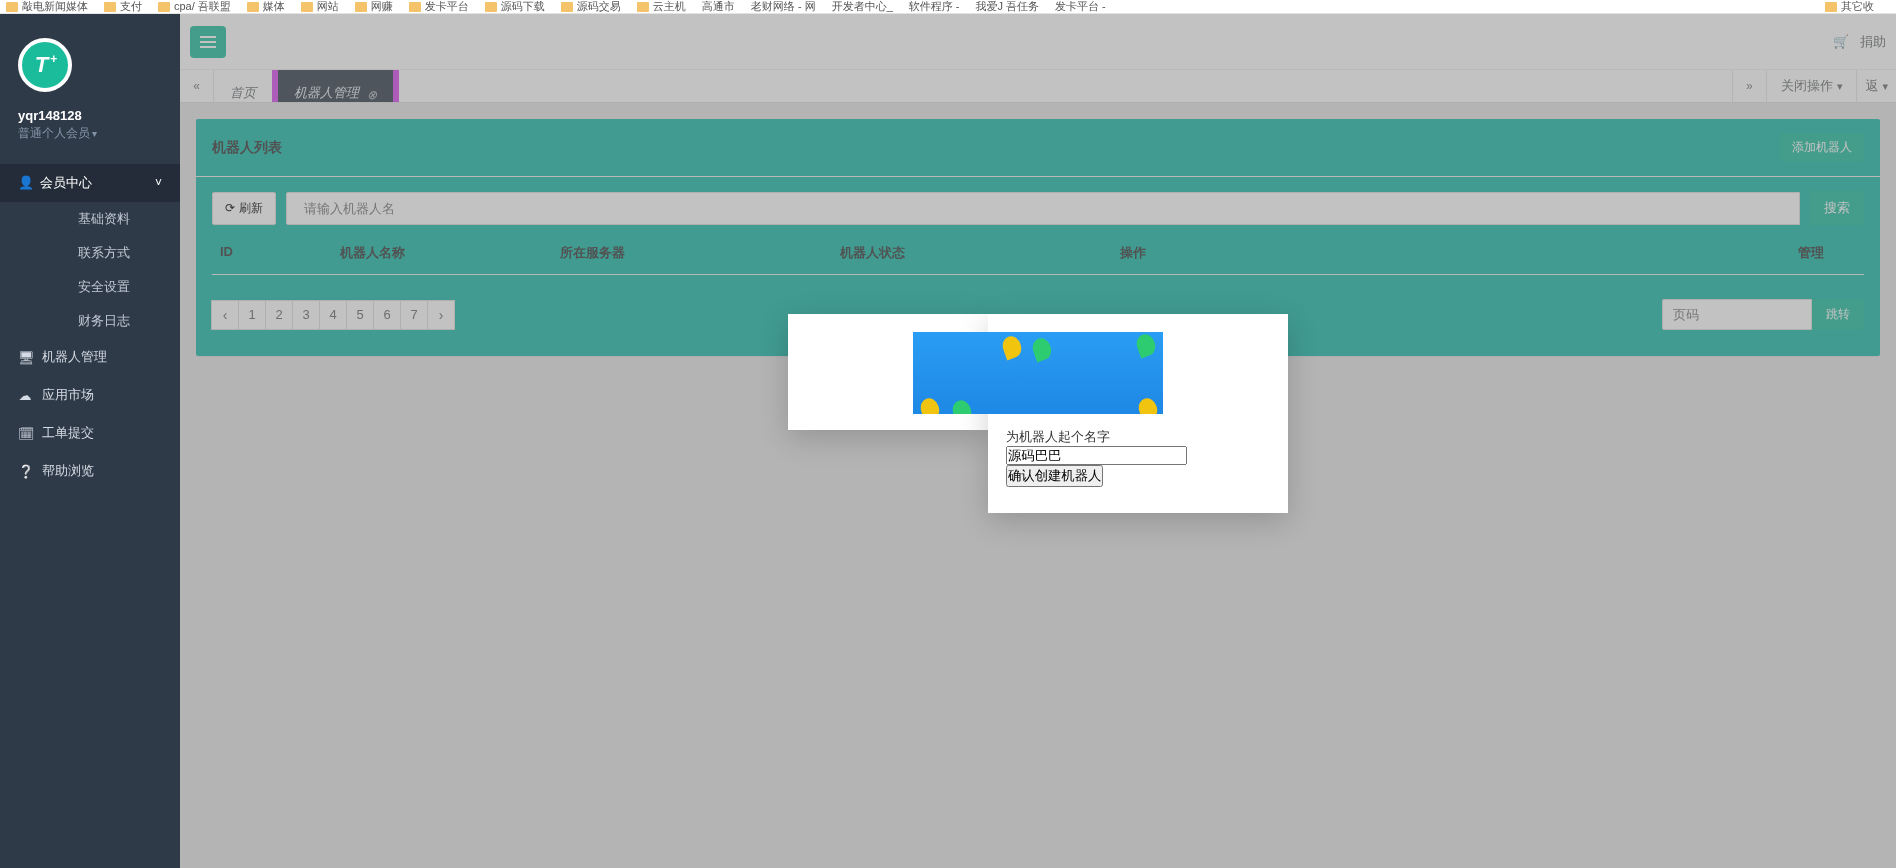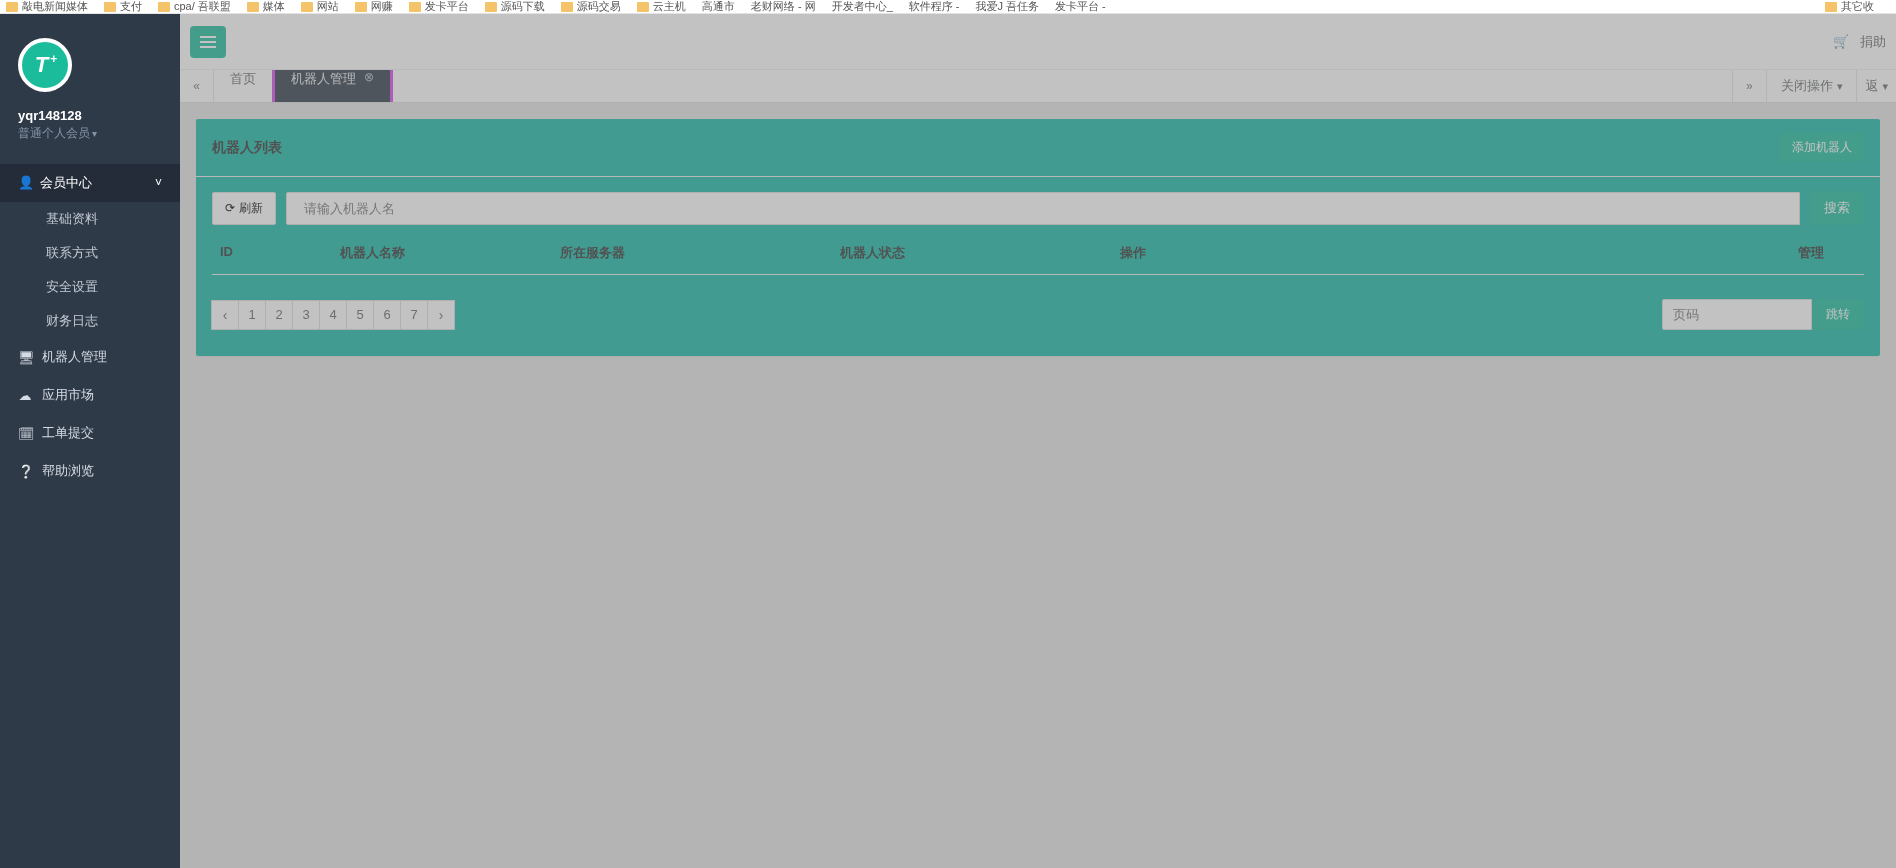--- a/index.html
+++ b/index.html
@@ -21,42 +21,42 @@
 .avatar-ring sup { font-size:12px; position:relative; top:-6px; left:2px; color:#fff; font-weight:bold; }
 .username { color:#fff; font-weight:bold; margin-top:14px; font-size:13px; }
 .role { color:#8393a7; font-size:12px; margin-top:2px; }
 .role::after { content:"▾"; font-size:10px; margin-left:2px; }
 
 .nav { margin-top:6px; }
 .nav-group-header { padding:10px 18px; font-size:13px; color:#d5dbe4; display:flex; align-items:center; justify-content:space-between; cursor:pointer; }
 .nav-group-header.active { background:#232c38; color:#fff; }
 .nav-group-header .ico { margin-right:8px; display:inline-block; width:14px; text-align:center; }
 .nav-group-header .caret { font-size:12px; }
-.nav-sub { background:#2f3a48; }
+.nav-sub { background:#2f3a48;text-align:center; }
 .nav-sub a { display:block; padding:8px 18px 8px 46px; color:#c2c9d4; font-size:13px; text-decoration:none; }
 
 .nav-item { padding:10px 18px; font-size:13px; color:#d5dbe4; display:flex; align-items:center; cursor:pointer; }
 .nav-item .ico { margin-right:10px; display:inline-block; width:14px; text-align:center; }
 
 
 .main { flex:1; display:flex; flex-direction:column; background:#e6e6e6; position:relative; }
 
 
 .topbar { height:55px; background:#fff; display:flex; align-items:center; padding:0 10px; box-shadow:0 1px 3px rgba(0,0,0,0.06); position:relative; z-index:2; }
 .burger { width:36px; height:32px; background:#1abc9c; border-radius:4px; display:flex; align-items:center; justify-content:center; cursor:pointer; }
 .burger span, .burger span::before, .burger span::after { content:""; display:block; width:16px; height:2px; background:#fff; position:relative; }
 .burger span::before { position:absolute; top:-5px; }
 .burger span::after { position:absolute; top:5px; }
 .topbar-right { margin-left:auto; display:flex; align-items:center; gap:4px; color:#676a6c; font-size:13px; }
 .topbar-right .cart { margin-right:6px; }
 
 
 .tabs-row { height:34px; background:#fff; border-top:1px solid #eee; border-bottom:1px solid #dcdcdc; display:flex; align-items:stretch; position:relative; z-index:2; }
 .tab-nav-btn { width:34px; display:flex; align-items:center; justify-content:center; border-right:1px solid #e5e5e5; color:#777; cursor:pointer; font-size:12px; }
-.tab { padding:0 16px; display:flex; align-items:flex-start; border-right:3px solid #d946ef; font-size:13px; color:#676a6c; cursor:pointer; background:#fff; }
+.tab { padding:0 16px; display:flex; align-items:flex-end; border-right:6px solid #d946ef; font-size:13px; color:#676a6c; cursor:pointer; background:#fff;font-style:italic; }
 .tab.active { background:#2f3a48; color:#e8ecef; }
 .tab .close { margin-left:8px; font-size:12px; opacity:.7; }
 .tabs-right { margin-left:auto; display:flex; align-items:stretch; }
 .tabs-right .tab-nav-btn { border-left:1px solid #e5e5e5; border-right:none; }
 .tabs-right .dropdown { padding:0 14px; display:flex; align-items:center; border-left:1px solid #e5e5e5; color:#676a6c; font-size:13px; cursor:pointer; }
 .tabs-right .dropdown::after { content:"▾"; margin-left:4px; font-size:11px; }
 
 
 .content-wrap { flex:1; padding:16px; overflow:auto; }
 .panel { background:#14b8a6; border-radius:2px; box-shadow:0 1px 2px rgba(0,0,0,0.05); }
@@ -284,15 +284,32 @@
               <input class="page-input" placeholder="页码" style="">
               <button class="jump-btn">跳转</button>
             </div>
           </div>
         </div>
       </div>
     </div>
 
     <div class="modal-overlay"></div>
 
+    <div class="modal-wrap">
+      <div class="mbox1"></div>
+      <div class="banner2">
+        <div class="leaf l1"></div>
+        <div class="leaf l2"></div>
+        <div class="leaf l3"></div>
+        <div class="leaf l4"></div>
+        <div class="leaf l5"></div>
+        <div class="leaf l6"></div>
+      </div>
+      <div class="mbox2">
+        <div style="height:96px"></div>
+        <div class="modal-title">为机器人起个名字</div>
+        <input value="源码巴巴" style="">
+        <button class="confirm-btn">确认创建机器人</button>
+      </div>
+    </div>
 
   </div>
 </div>
 
 </body></html>

